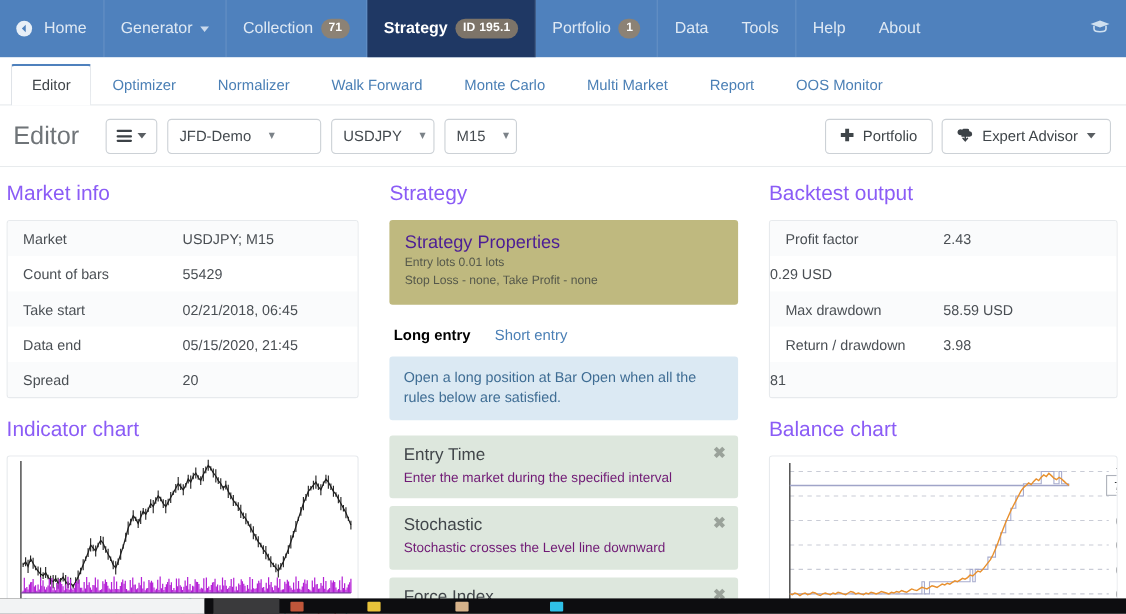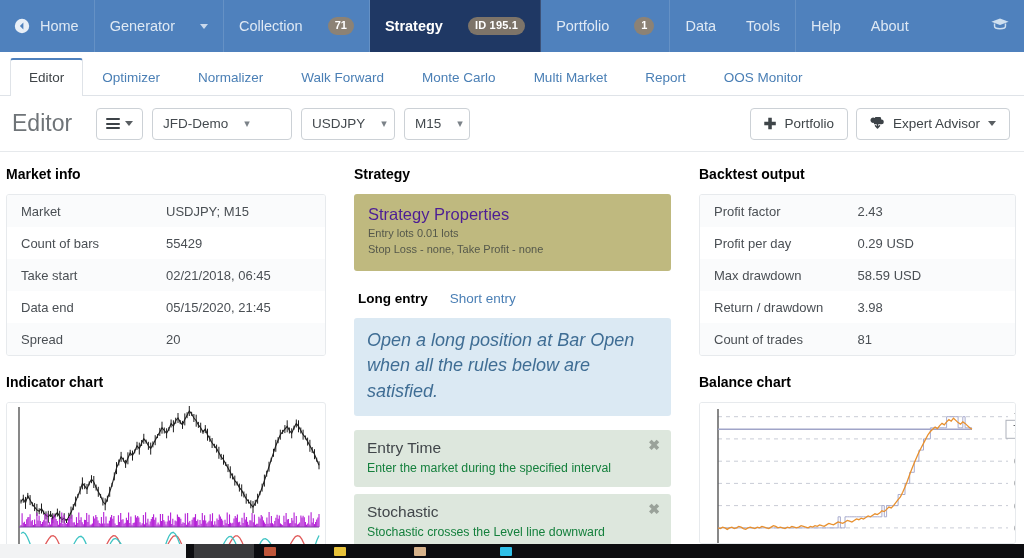--- a/index.html
+++ b/index.html
@@ -16,21 +16,21 @@
     height: 52px;
     background: #4f81bd;
     display: flex;
     align-items: stretch;
     color: #e8eff7;
     position: relative;
   }
   .nav-item {
     display: flex;
     align-items: center;
-    gap: 25px;
+    gap: 7px;
     padding: 0 15px;
     font-size: 14.5px;
     color: #dfe9f4;
     white-space: nowrap;
     cursor: pointer;
     border-right: 1px solid rgba(255,255,255,0.13);
   }
   .nav-item.plain { border-right: none; }
   .nav-item.active {
     background: #1f3864;
@@ -157,23 +157,23 @@
   .main {
     display: grid;
     grid-template-columns: 340px 345px 339px;
     padding: 0;
     background: #fff;
   }
   .col { padding: 14px 14px 0 14px; }
   .col.c1 { padding-left: 6px; }
   .col.c3 { padding-right: 8px; }
   .sec-title {
-    font-size: 14px;
-    color: #000000;
-    font-weight: 700;
+    font-size: 19px;
+    color: #8b5cf6;
+    font-weight: 400;
     margin-bottom: 12px;
   }
 
   
   .info-table {
     border: 1px solid #e7eaed;
     border-radius: 3px;
     overflow: hidden;
   }
   .info-row {
@@ -205,37 +205,36 @@
     font-size: 13.5px;
   }
   .et { cursor: pointer; }
   .et.active { color: #000000; font-weight: bold; }
   .et.link { color: #4a7fb5; }
 
   .note {
     background: #dbe9f3;
     border-radius: 3px;
     padding: 10px 13px 11px 13px;
-    font-size: 18px;
+    font-size: 13px;
     color: #3f6d94;
     line-height: 1.42;
     margin-bottom: 14px;
-    font-style: italic;
   }
 
   .rule {
     background: #dde7dd;
     border-radius: 3px;
     padding: 9px 13px 11px 13px;
     margin-bottom: 7px;
     position: relative;
     cursor: pointer;
   }
   .rule-t { font-size: 15.5px; color: #41464a; margin-bottom: 3px; }
-  .rule-d { font-size: 12.3px; color: #15803d; line-height: 1.35; }
+  .rule-d { font-size: 12.3px; color: #701a75; line-height: 1.35; }
   .rule-x {
     position: absolute;
     right: 11px; top: 8px;
     color: #9aa29a;
     font-size: 14px;
     font-weight: bold;
     line-height: 1;
     cursor: pointer;
   }
 
@@ -848,33 +847,31 @@
   </div>
 
   <div class="col c3">
     <div class="sec-title">Backtest output</div>
     <div class="info-table">
       <div class="info-row">
         <span class="info-k">Profit factor</span>
         <span class="info-v">2.43</span>
       </div>
       <div class="info-row">
-        <span class="info-k">Profit per day</span>
         <span class="info-v">0.29 USD</span>
       </div>
       <div class="info-row">
         <span class="info-k">Max drawdown</span>
         <span class="info-v">58.59 USD</span>
       </div>
       <div class="info-row">
         <span class="info-k">Return / drawdown</span>
         <span class="info-v">3.98</span>
       </div>
       <div class="info-row">
-        <span class="info-k">Count of trades</span>
         <span class="info-v">81</span>
       </div>
     </div>
 
     <div class="sec-title" style="margin-top:18px;">Balance chart</div>
     <div class="chart-box">
       <svg width="316" height="140" viewBox="0 0 316 140">
         <rect x="0" y="0" width="316" height="140" fill="#ffffff"></rect>
         <g id="bgrid">
             <line x1="18" y1="13.7" x2="308" y2="13.7" stroke="#c9ccd6" stroke-width="1" stroke-dasharray="4 4"></line>

